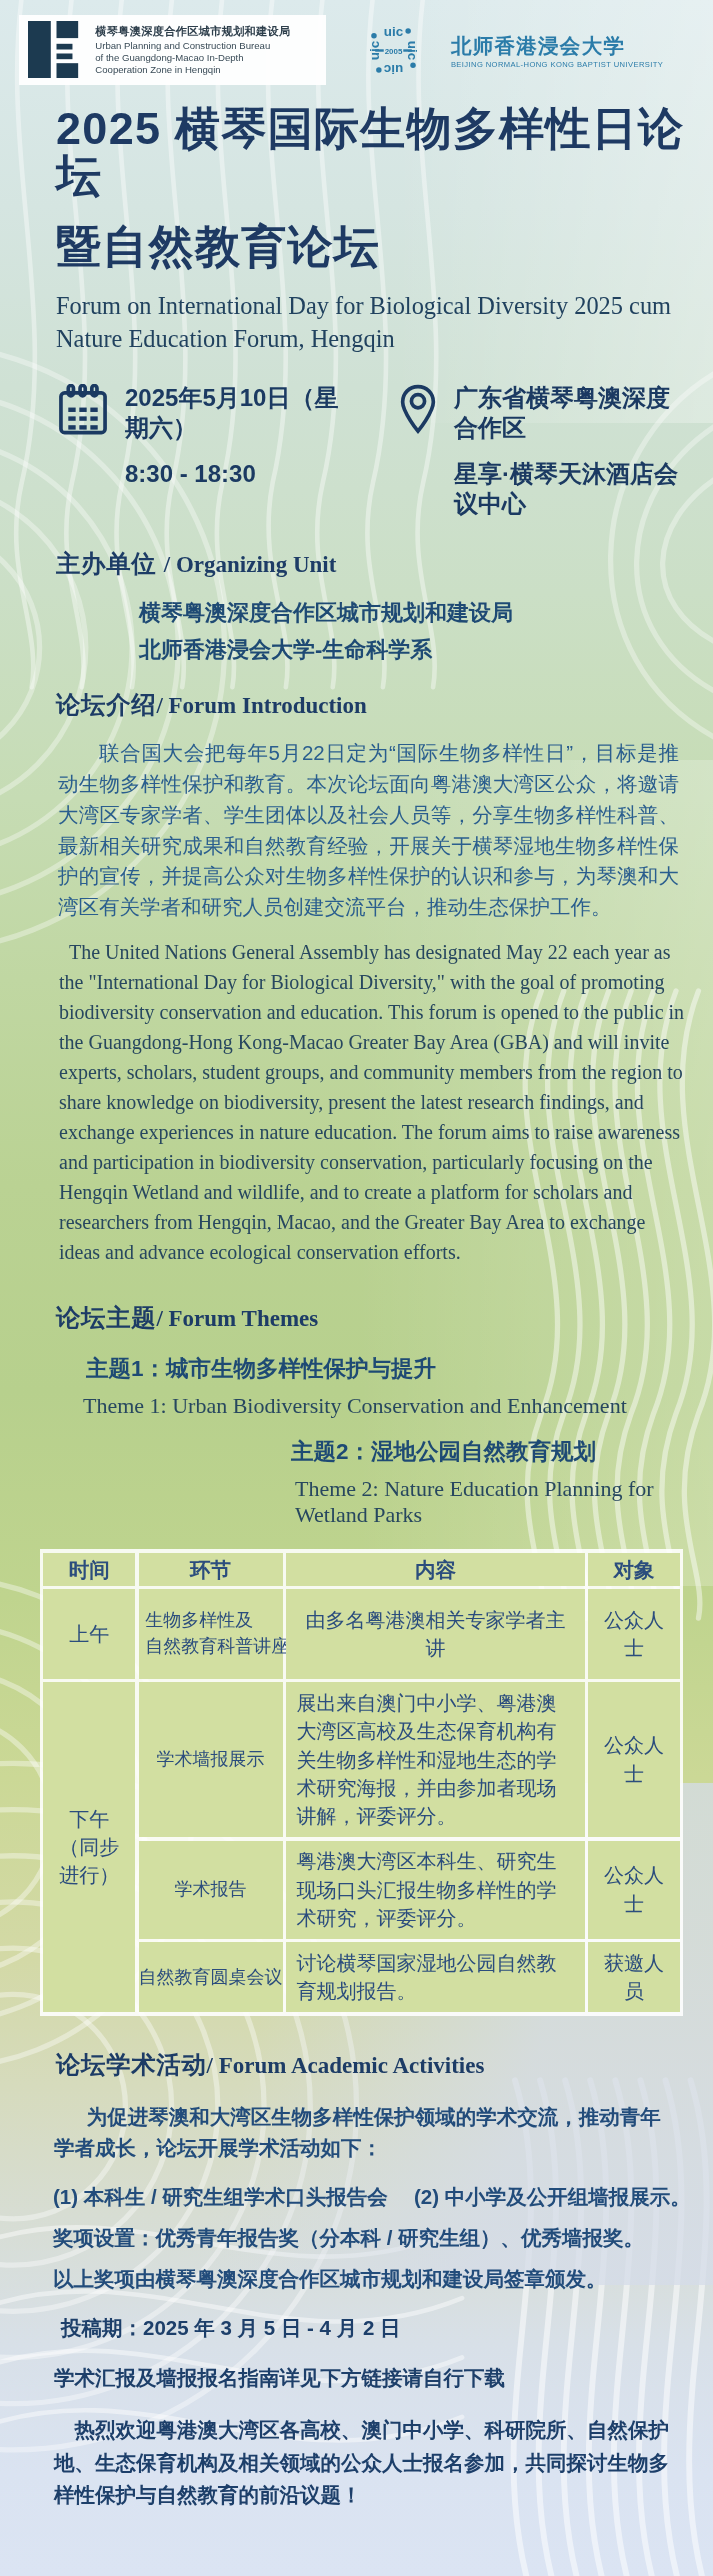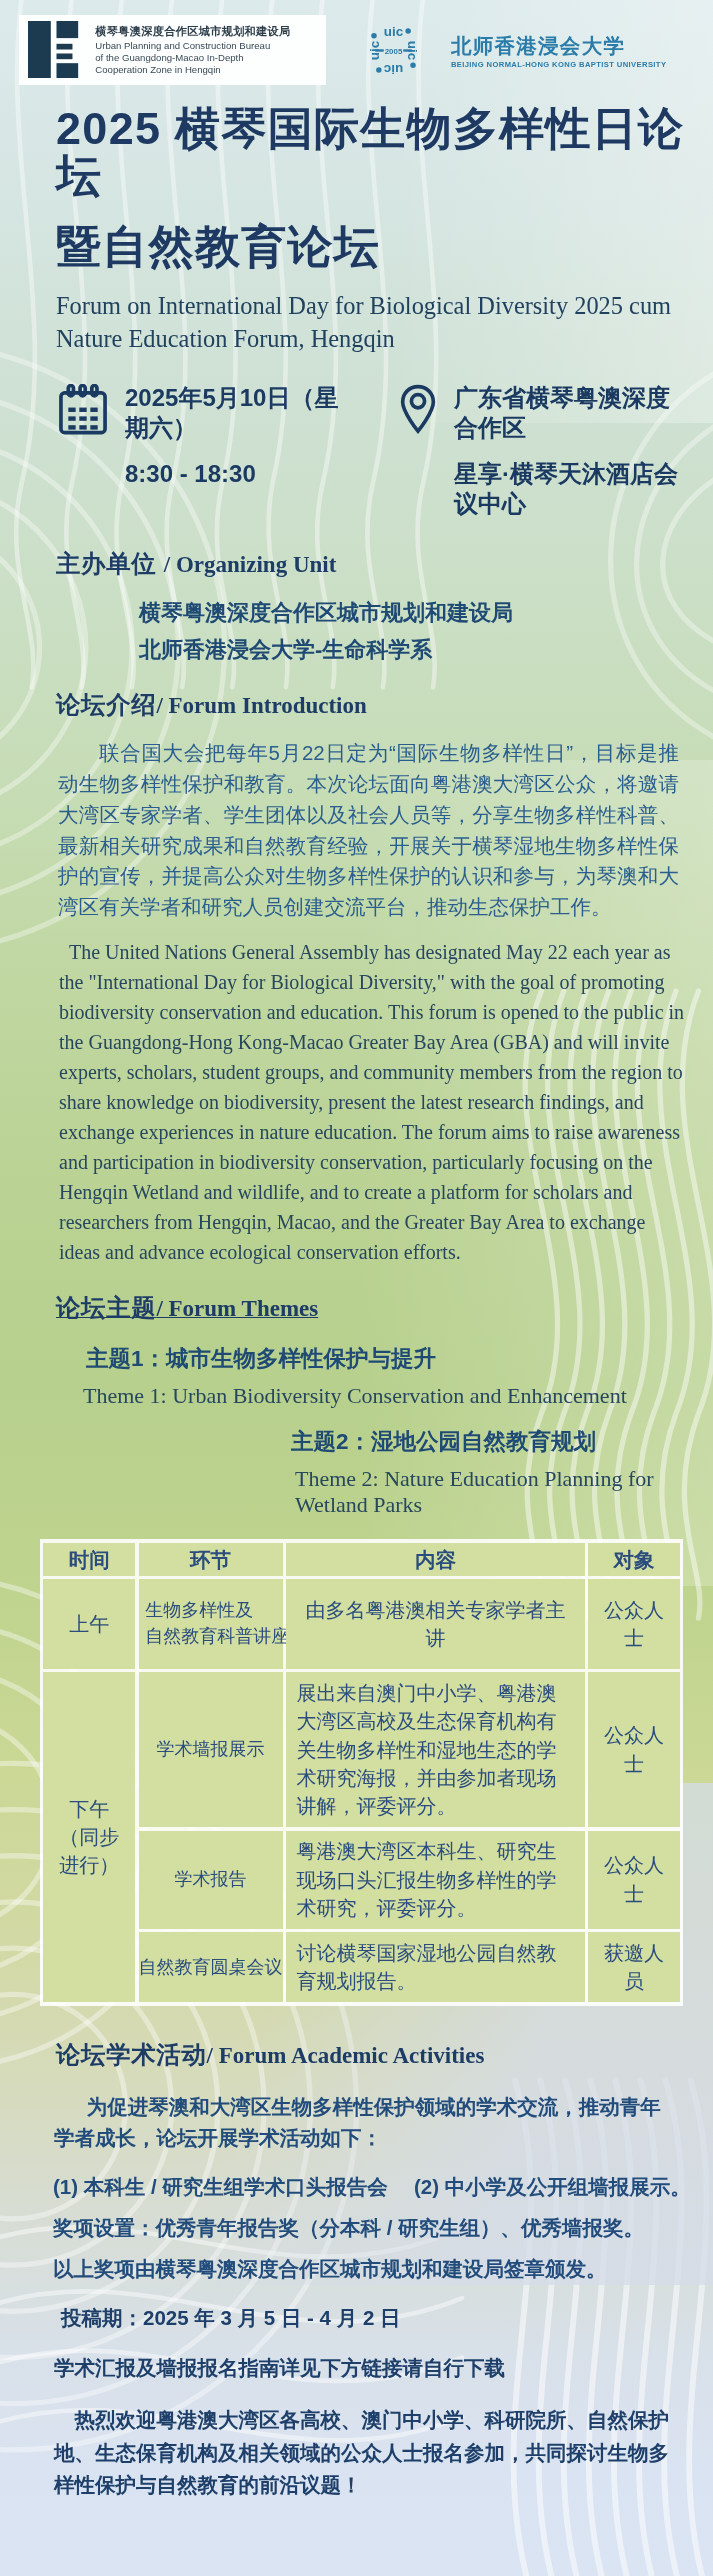--- a/index.html
+++ b/index.html
@@ -18,21 +18,21 @@
   .ov3{top:760px;height:826px;background:linear-gradient(to left,rgba(255,255,255,0.22),rgba(255,255,255,0) 50%);}
   .content{position:relative;z-index:1;}
 
   
   .header{display:flex;align-items:flex-start;padding:14.5px 20px 0 18.5px;}
   .logo-card{background:rgba(255,255,255,0.93);padding:6.6px 9.2px;display:flex;gap:10.6px;align-items:center;width:289px;}
   .hq-text .cn{font-size:11.2px;font-weight:bold;color:#2e3f4c;letter-spacing:0.3px;}
   .hq-text .en{font-size:9.6px;color:#384a56;line-height:1.2;margin-top:0.7px;}
   .uic-block{display:flex;gap:27px;align-items:center;margin:5.3px 0 0 37px;}
   .uic-text .cn{font-size:20.5px;font-weight:bold;color:#2b7ca9;letter-spacing:1.3px;}
-  .uic-text .en{font-size:7.6px;font-weight:bold;color:#2b7ca9;letter-spacing:0.4px;margin-top:0;}
+  .uic-text .en{font-size:7.6px;font-weight:normal;color:#2b7ca9;letter-spacing:0.4px;margin-top:0;}
 
   
   .title{margin:20px 26.4px 0 56px;color:#1e3a63;}
   .t-line{font-size:45px;font-weight:800;letter-spacing:1.3px;line-height:1.05;}
   .t-line2{margin-top:24px;}
   .subtitle{margin:20px 30px 0 56px;font-family:"Liberation Serif",serif;font-size:24.4px;color:#21425f;line-height:1.35;}
 
   
   .info{display:flex;margin:26.4px 26.4px 0 58px;color:#1b3a62;}
   .info-item{display:flex;gap:17px;}
@@ -40,21 +40,21 @@
   .info-icon{flex:0 0 auto;color:#1b3a62;margin-top:1.3px;}
   .info-lines .l{font-size:24px;font-weight:bold;line-height:1.25;}
   .info-lines .l + .l{margin-top:16px;}
 
   
   .sec{margin-left:56px;color:#1d3c66;}
   .sec .sec-cn{font-size:24.4px;font-weight:800;letter-spacing:0.7px;}
   .sec .sec-en{font-family:"Liberation Serif",serif;font-size:23px;font-weight:600;}
   .sec-org{margin-top:29px;}
   .sec-intro{margin-top:26.4px;}
-  .sec-themes{margin-top:25px;text-decoration:underline;}
+  .sec-themes{margin-top:35px;}
   .sec-agenda{margin-top:29px;}
   .sec-activities{margin-top:33px;}
 
   .org-units{margin-left:139px;}
   .org-units .u{font-size:22px;font-weight:bold;color:#1e4a74;line-height:1.2;}
   .org-units .u1{margin-top:20px;}
   .org-units .u2{margin-top:10.6px;}
 
   .para-cn{margin:17px 34px 0 58px;font-size:20.5px;line-height:1.5;color:#2a5e8e;text-indent:2em;text-align:justify;}
   .para-en{margin:14.5px 25px 0 59px;font-family:"Liberation Serif",serif;font-size:20px;line-height:1.5;color:#27475f;text-indent:.5em;}

